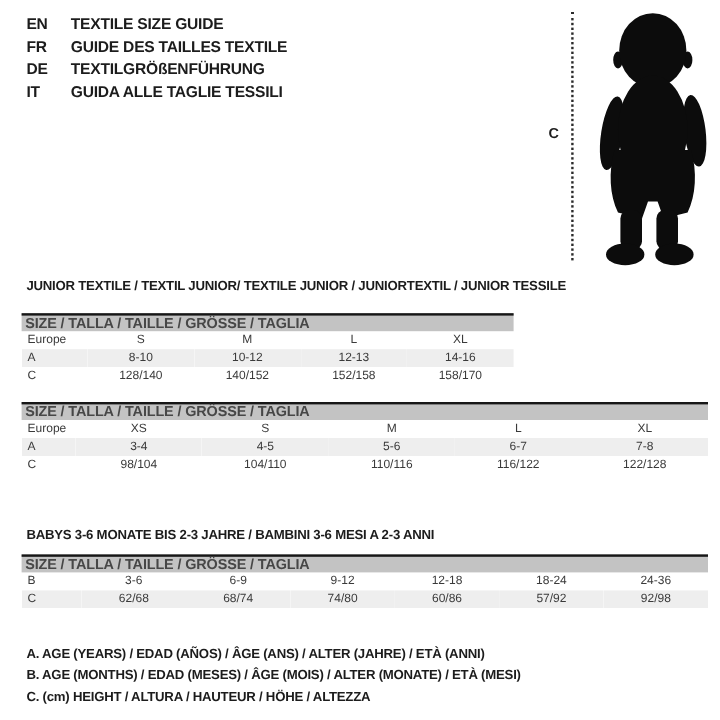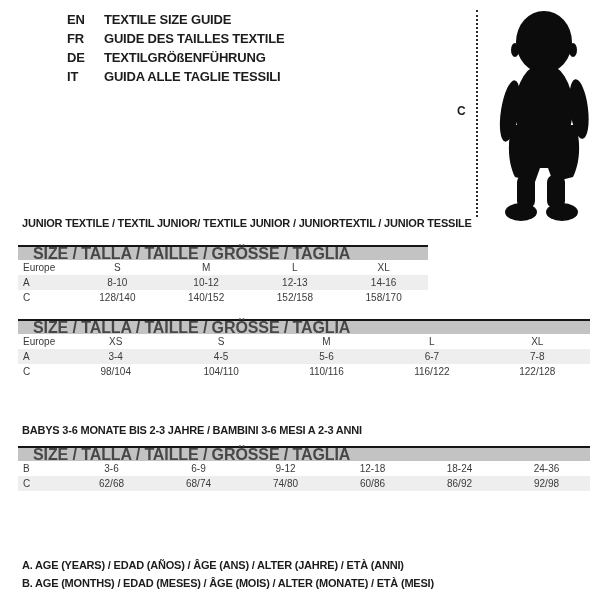--- a/index.html
+++ b/index.html
@@ -4,47 +4,47 @@
 <style>
   :root{
     --ink:#1c1c1c; --bar-bg:#c3c3c3; --bar-text:#474747;
     --row-shade:#eeeeee; --cell-text:#3a3a3a; --silhouette:#0c0c0c;
   }
   *{margin:0;padding:0;box-sizing:border-box;}
   html,body{width:600px;height:600px;background:#fff;}
   body{font-family:"Liberation Sans", sans-serif; color:var(--ink); position:relative; overflow:hidden;}
 
   
-  .lang-block{position:absolute; left:22px; top:10px;margin-left:45px;}
+  .lang-block{position:absolute; left:22px; top:10px;}
   .lang-row{height:19px; line-height:19px; font-size:13px; font-weight:bold; letter-spacing:-0.2px; white-space:nowrap;}
   .lang-code{display:inline-block; width:37px;}
 
   
   .figure{position:absolute; left:0; top:0; width:600px; height:230px;}
   .c-label{position:absolute; left:457px; top:104px; font-size:12px; font-weight:bold;}
   .dotted-line{position:absolute; left:476px; top:10px; height:207px; width:0; border-left:2px dotted #2b2b2b;}
   .baby{position:absolute; left:486px; top:5px;}
   .baby *{fill:var(--silhouette);}
 
   
-  .tbl{position:absolute; left:18px;}
+  .tbl{position:absolute; left:18px;margin-top:16px;}
   .tbl-title{font-size:11px; font-weight:bold; letter-spacing:-0.2px; color:var(--ink); line-height:15px; margin-left:4px; white-space:nowrap;}
   .tbl-title sub{font-size:8px;}
   .size-bar{background:var(--bar-bg); border-top:2px solid #161616; height:15px; line-height:13px;
-            padding-left:15px; font-size:16px; font-weight:bold; color:var(--bar-text); letter-spacing:-0.1px;}
+            padding-left:3px; font-size:12px; font-weight:bold; color:var(--bar-text); letter-spacing:-0.1px;}
   .tbl table{border-collapse:collapse; table-layout:fixed; width:100%;}
   .tbl td{height:15px; font-size:10px; color:var(--cell-text); text-align:center; padding:0; white-space:nowrap; overflow:hidden;}
   .tbl td.rowhead{text-align:left; padding-left:5px;}
   .tbl tr.shaded{background:var(--row-shade);}
   .t1{top:216px; width:410px;} .t1 .tbl-title{margin-bottom:14px;} .t1 td.rowhead{width:55px;}
   .t2{top:319px; width:572px;} .t2 .tbl-title{margin-bottom:15px;} .t2 td.rowhead{width:45px;}
   .t3{top:423px; width:572px;} .t3 .tbl-title{margin-bottom:8px;}  .t3 td.rowhead{width:50px;}
 
   
-  .notes{position:absolute; left:22px; top:556px;}
+  .notes{position:absolute; left:22px; top:536px;}
   .note-line{font-size:11px; font-weight:bold; letter-spacing:-0.2px; line-height:18px; white-space:nowrap;}
 </style>
 </head>
 <body>
 
 <div class="page">
 
   <div class="lang-block">
       <div class="lang-row"><span class="lang-code">EN</span><span>TEXTILE SIZE GUIDE</span></div>
       <div class="lang-row"><span class="lang-code">FR</span><span>GUIDE DES TAILLES TEXTILE</span></div>
@@ -149,25 +149,26 @@
             <td>12-18</td>
             <td>18-24</td>
             <td>24-36</td>
           </tr>
           <tr class="shaded">
             <td class="rowhead">C</td>
             <td>62/68</td>
             <td>68/74</td>
             <td>74/80</td>
             <td>60/86</td>
-            <td>86/92</td>
+            <td>57/92</td>
             <td>92/98</td>
           </tr>
         </tbody>
       </table>
   </section>
 
   <div class="notes">
       <div class="note-line">A. AGE (YEARS) / EDAD (AÑOS) / ÂGE (ANS) / ALTER (JAHRE) / ETÀ (ANNI)</div>
       <div class="note-line">B. AGE (MONTHS) / EDAD (MESES) / ÂGE (MOIS) / ALTER (MONATE) / ETÀ (MESI)</div>
+      <div class="note-line">C. (cm) HEIGHT / ALTURA / HAUTEUR / HÖHE / ALTEZZA</div>
     </div>
 
 </div>
 
 </body></html>

